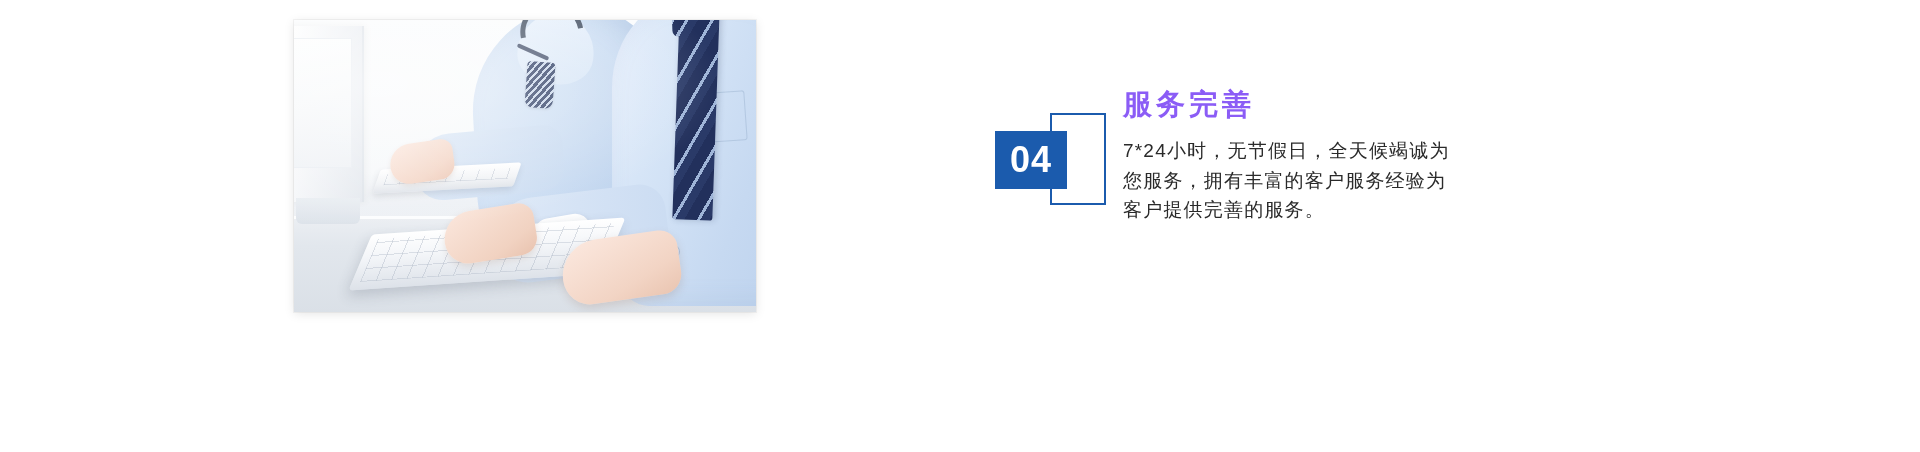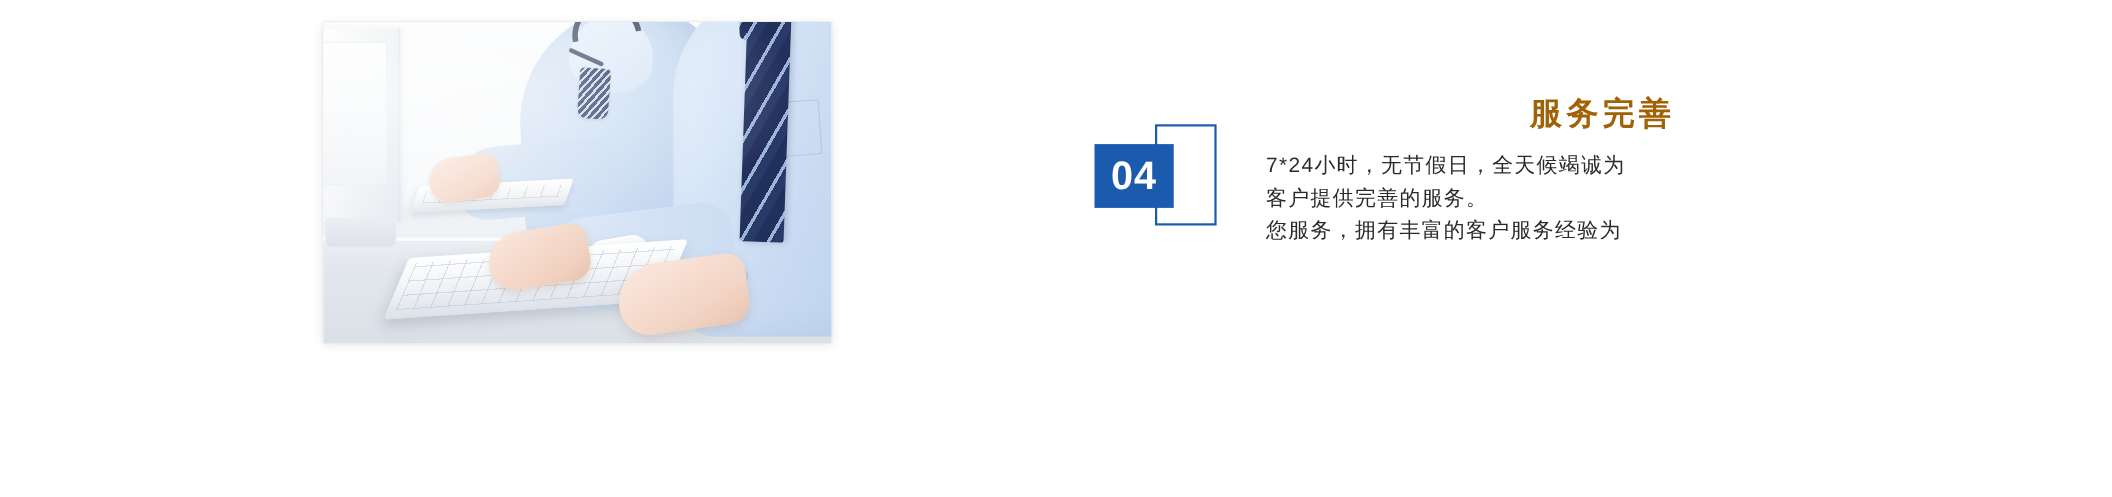--- a/index.html
+++ b/index.html
@@ -296,37 +296,36 @@
     font-family: "Liberation Sans", "DejaVu Sans", sans-serif;
   }
 
   .text-col {
     position: absolute;
     left: 128px;
     top: 0px;
     width: 400px;
   }
   .title {
-    color: #a16207;
+    color: #8b5cf6;
     font-size: 29px;
     font-weight: bold;
     letter-spacing: 4px;
     line-height: 1.25;
     margin: 0 0 14px 0;
     white-space: nowrap;
-    text-align: right;
   }
   .desc {
     color: #2a2a2a;
     font-size: 19px;
     letter-spacing: 1.2px;
     line-height: 1.55;
     margin: 0;
   }
-  .desc-line { display: block; white-space: nowrap; margin-left: 28px; }
+  .desc-line { display: block; white-space: nowrap; }
 </style>
 </head>
 <body>
 
 <div class="stage">
 
   <div class="photo-frame">
     <div class="photo">
       <div class="ph-bg"></div>
       <div class="ph-desk"></div>
@@ -372,19 +371,19 @@
       <div class="badge-outline"></div>
       <div class="badge-square">
         <span class="badge-number">04</span>
       </div>
     </div>
 
     <div class="text-col">
       <h2 class="title">服务完善</h2>
       <p class="desc">
         <span class="desc-line">7*24小时，无节假日，全天候竭诚为</span>
+        <span class="desc-line">您服务，拥有丰富的客户服务经验为</span>
         <span class="desc-line">客户提供完善的服务。</span>
-        <span class="desc-line">您服务，拥有丰富的客户服务经验为</span>
       </p>
     </div>
 
   </div>
 </div>
 
 </body></html>

